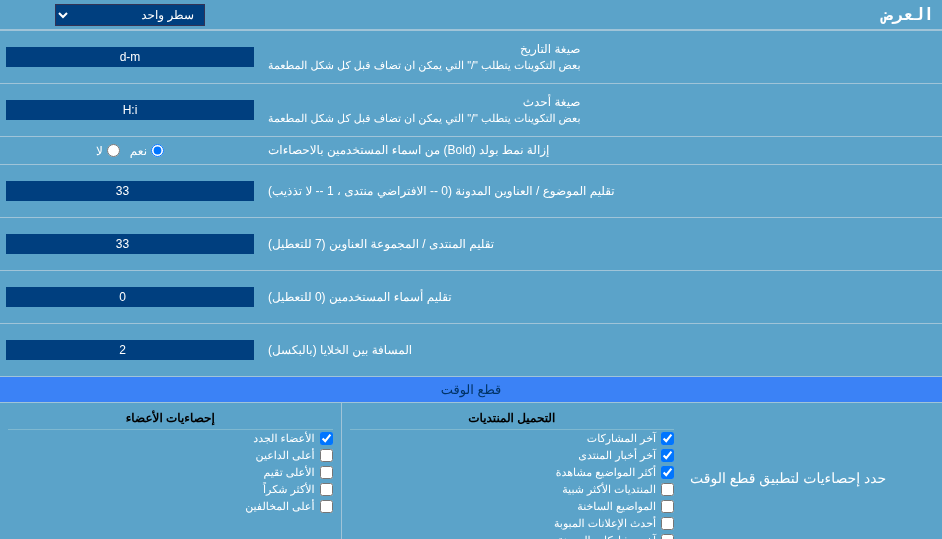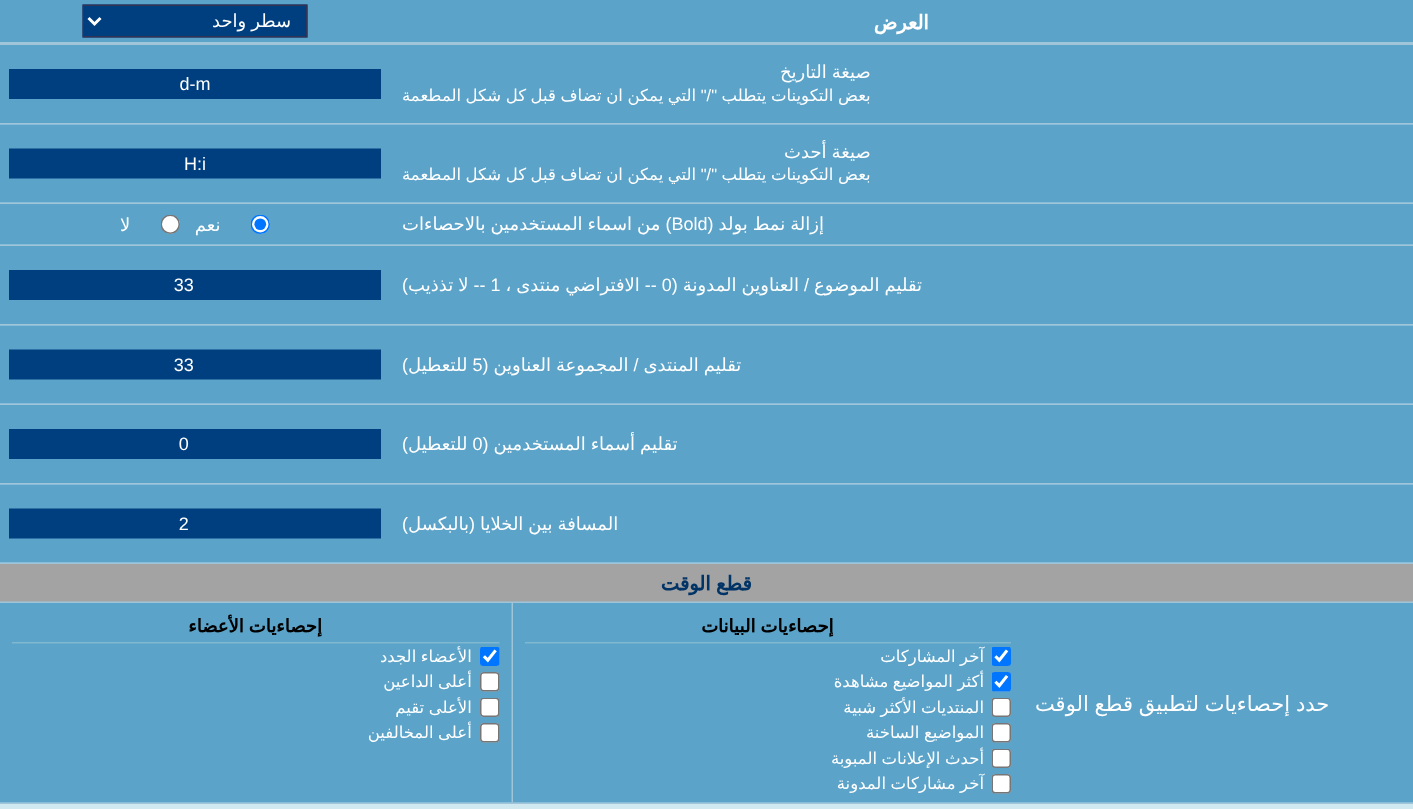--- a/index.html
+++ b/index.html
@@ -69,24 +69,25 @@
       flex-direction: row;
       background: #5ba3c9;
       border-bottom: 2px solid #a0c4d8;
       min-height: 26px;
       align-items: center;
     }
 
     .header-label {
       flex: 1;
       color: #fff;
-      text-align: center;
+      text-align: right;
       padding: 4px 8px;
-      font-size: 13px;
+      font-size: 17px;
       font-weight: bold;
+      font-family: Liberation Mono, monospace;
     }
 
     .header-select-cell {
       width: 260px;
       min-width: 260px;
       display: flex;
       align-items: center;
       justify-content: center;
       padding: 3px 6px;
     }
@@ -110,31 +111,31 @@
       justify-content: center;
       width: 260px;
       min-width: 260px;
       gap: 10px;
       direction: rtl;
     }
 
     .radio-option {
       display: flex;
       align-items: center;
-      gap: 20px;
+      gap: 4px;
       color: #fff;
       font-size: 12px;
     }
 
     
     .section-header {
-      background: #a3a3a3;
+      background: #3b82f6;
       color: #003366;
       text-align: center;
-      font-weight: bold;
+      font-weight: normal;
       font-size: 13px;
       padding: 5px;
       border-bottom: 1px solid #a0c4d8;
     }
 
     .stats-grid {
       display: flex;
       flex-direction: row;
       border-bottom: 1px solid #a0c4d8;
     }
@@ -250,21 +251,21 @@
   </div>
 
   <div class="row">
     <div class="label-cell">تقليم الموضوع / العناوين المدونة (0 -- الافتراضي منتدى ، 1 -- لا تذذيب)</div>
     <div class="input-cell">
       <input type="number" value="33" style="">
     </div>
   </div>
 
   <div class="row">
-    <div class="label-cell">تقليم المنتدى / المجموعة العناوين (5 للتعطيل)</div>
+    <div class="label-cell">تقليم المنتدى / المجموعة العناوين (7 للتعطيل)</div>
     <div class="input-cell">
       <input type="number" value="33" style="">
     </div>
   </div>
 
   <div class="row">
     <div class="label-cell">تقليم أسماء المستخدمين (0 للتعطيل)</div>
     <div class="input-cell">
       <input type="number" value="0" style="">
     </div>
@@ -278,27 +279,31 @@
   </div>
 
   <div class="section-header">قطع الوقت</div>
 
 
   <div class="stats-grid">
 
     <div class="stats-label-col">حدد إحصاءيات لتطبيق قطع الوقت</div>
 
     <div class="stats-col">
-      <div class="stats-col-header">إحصاءيات البيانات</div>
+      <div class="stats-col-header">التحميل المنتديات</div>
       <div class="stats-item">
         <input type="checkbox" checked="" style="">
         <span>آخر المشاركات</span>
       </div>
       <div class="stats-item">
         <input type="checkbox" checked="" style="">
+        <span>آخر أخبار المنتدى</span>
+      </div>
+      <div class="stats-item">
+        <input type="checkbox" checked="" style="">
         <span>أكثر المواضيع مشاهدة</span>
       </div>
       <div class="stats-item">
         <input type="checkbox" style="">
         <span>المنتديات الأكثر شبية</span>
       </div>
       <div class="stats-item">
         <input type="checkbox" style="">
         <span>المواضيع الساخنة</span>
       </div>
@@ -321,18 +326,22 @@
       <div class="stats-item">
         <input type="checkbox" style="">
         <span>أعلى الداعين</span>
       </div>
       <div class="stats-item">
         <input type="checkbox" style="">
         <span>الأعلى تقيم</span>
       </div>
       <div class="stats-item">
         <input type="checkbox" style="">
+        <span>الأكثر شكراً</span>
+      </div>
+      <div class="stats-item">
+        <input type="checkbox" style="">
         <span>أعلى المخالفين</span>
       </div>
     </div>
   </div>
 
 </div>
 
 </body></html>

